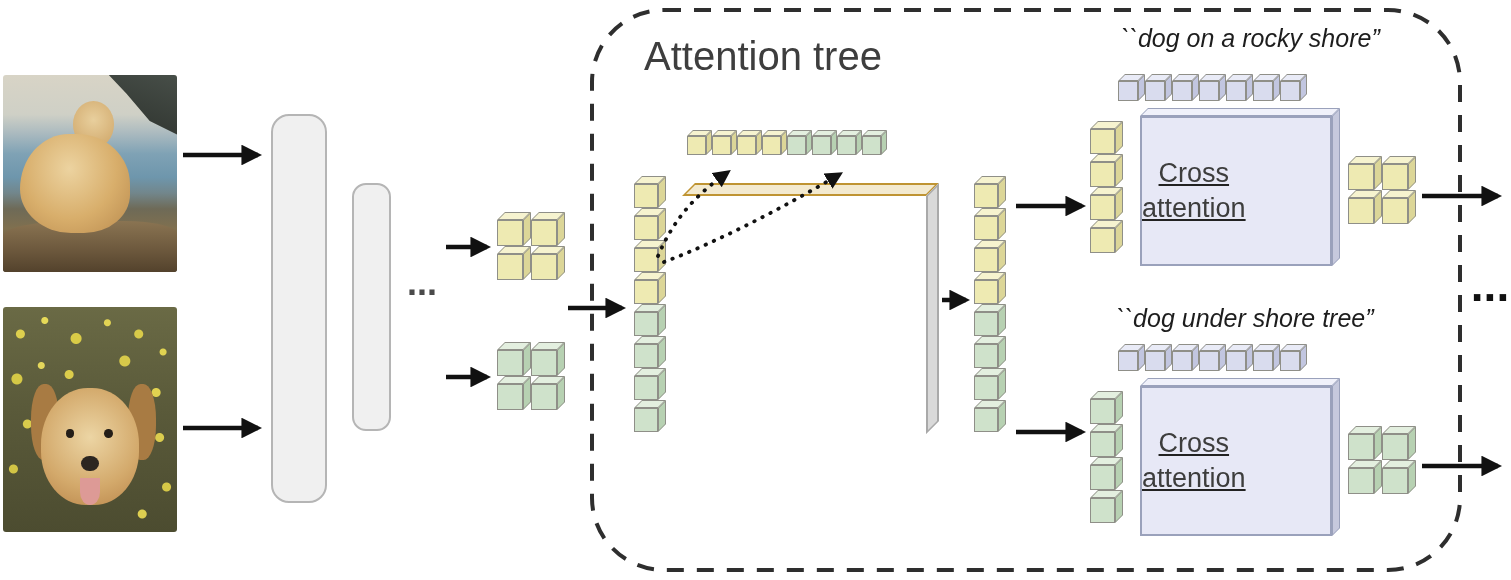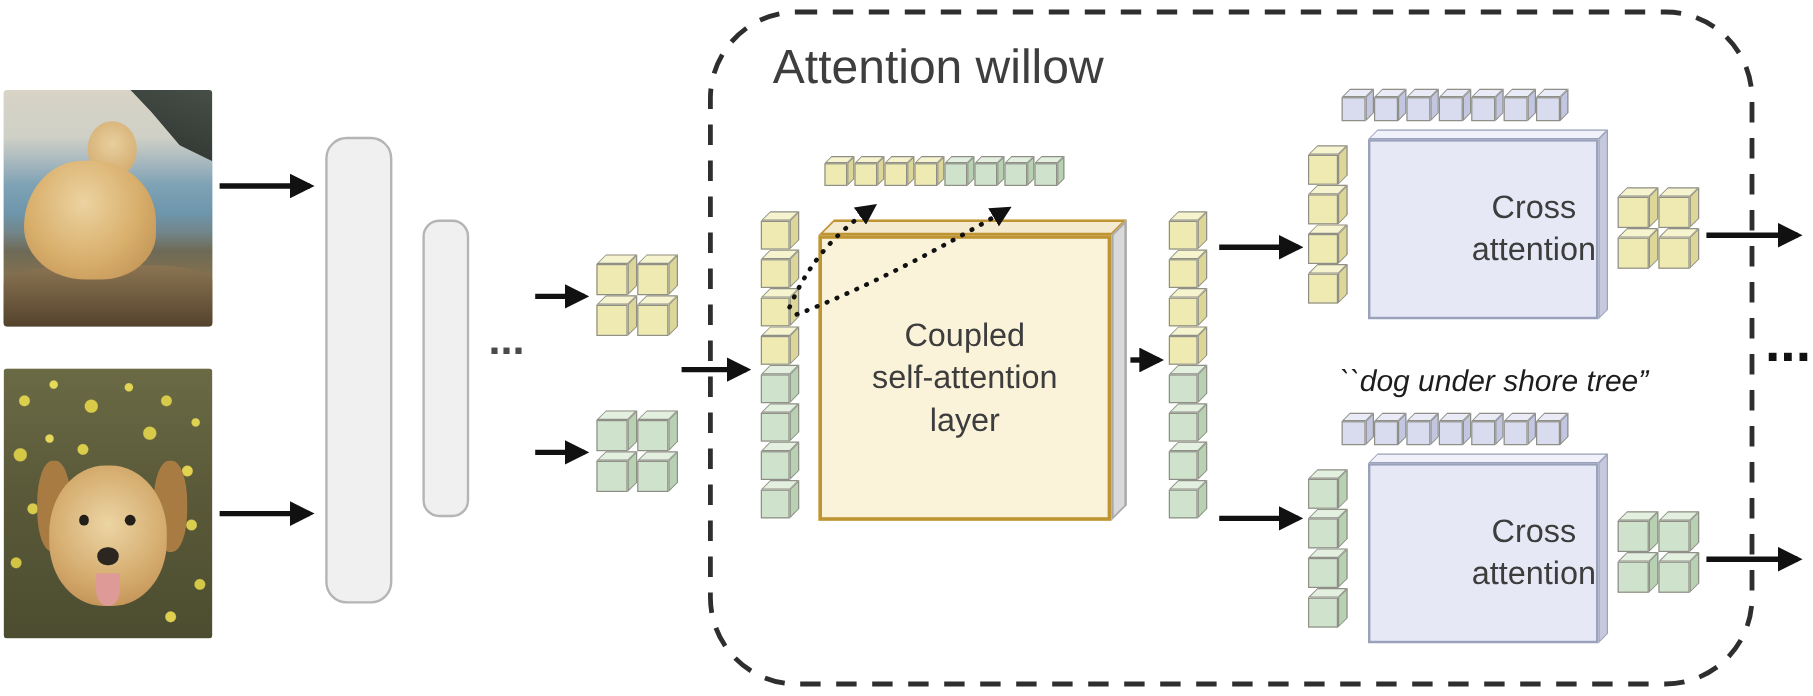--- a/index.html
+++ b/index.html
@@ -56,21 +56,21 @@
   .cubes.h{flex-direction:row;}
   .cube-row{display:flex;}
   .cube{position:relative;flex:none;display:block;}
   .cube i{position:absolute;display:block;box-sizing:border-box;transform-origin:0 0;}
 
   
   .face3d{position:absolute;box-sizing:border-box;transform-origin:0 0;}
   .coupled-front{background:#faf3da;border:3px solid #bf9433;display:flex;align-items:center;justify-content:center;}
   .coupled-top{background:#f3ead0;border:2px solid #bf9433;transform:skewX(-45deg);}
   .coupled-side{background:#d9d9d9;border:2px solid #a9a9a9;transform:skewY(-45deg);}
-  .cross-front{background:#e7e8f6;border:2.5px solid #9aa1bb;display:flex;align-items:center;justify-content:flex-end;}
+  .cross-front{background:#e7e8f6;border:2.5px solid #9aa1bb;display:flex;align-items:center;justify-content:flex-start;text-decoration:underline;}
   .cross-top{background:#f0f1fa;border:1.5px solid #9aa1bb;transform:skewX(-45deg);}
   .cross-side{background:#c6c9dd;border:1.5px solid #9aa1bb;transform:skewY(-45deg);}
 
   
   .title{position:absolute;font-size:40px;color:#3e3e3e;}
   .box-label{font-size:27px;line-height:1.3;color:#3d3d3d;text-align:center;white-space:pre-line;}
   .caption{position:absolute;font-size:25px;font-style:italic;color:#1d1d1d;text-align:center;}
   .dots{position:absolute;font-weight:700;color:#4a4a4a;text-align:center;}
   .dots.right{color:#111;}
 
@@ -148,21 +148,21 @@
           <i style="left: 0px; top: 8px; width: 26px; height: 26px; background: rgb(207, 226, 203); border: 1px solid rgb(143, 143, 136);"></i>
         </span>
         <span class="cube" style="width: 34px; height: 34px;">
           <i style="left: 8px; top: 0px; width: 26px; height: 8px; background: rgb(227, 239, 223); border: 1px solid rgb(143, 143, 136); transform: skewX(-45deg);"></i>
           <i style="left: 26px; top: 8px; width: 8px; height: 26px; background: rgb(183, 209, 178); border: 1px solid rgb(143, 143, 136); transform: skewY(-45deg);"></i>
           <i style="left: 0px; top: 8px; width: 26px; height: 26px; background: rgb(207, 226, 203); border: 1px solid rgb(143, 143, 136);"></i>
         </span>
       </div>
     </div>
 
-  <div class="title" style="left:644px;top:34px;">Attention willow</div>
+  <div class="title" style="left:644px;top:34px;">Attention tree</div>
 
   <div class="cubes v" style="left:634px;top:176px;">
       <span class="cube" style="width: 32px; height: 32px;">
         <i style="left: 8px; top: 0px; width: 24px; height: 8px; background: rgb(246, 243, 207); border: 1px solid rgb(143, 143, 136); transform: skewX(-45deg);"></i>
         <i style="left: 24px; top: 8px; width: 8px; height: 24px; background: rgb(220, 214, 152); border: 1px solid rgb(143, 143, 136); transform: skewY(-45deg);"></i>
         <i style="left: 0px; top: 8px; width: 24px; height: 24px; background: rgb(238, 234, 178); border: 1px solid rgb(143, 143, 136);"></i>
       </span>
       <span class="cube" style="width: 32px; height: 32px;">
         <i style="left: 8px; top: 0px; width: 24px; height: 8px; background: rgb(246, 243, 207); border: 1px solid rgb(143, 143, 136); transform: skewX(-45deg);"></i>
         <i style="left: 24px; top: 8px; width: 8px; height: 24px; background: rgb(220, 214, 152); border: 1px solid rgb(143, 143, 136); transform: skewY(-45deg);"></i>
@@ -237,25 +237,20 @@
       </span>
       <span class="cube" style="width: 25px; height: 25px;">
         <i style="left: 6px; top: 0px; width: 19px; height: 6px; background: rgb(227, 239, 223); border: 1px solid rgb(143, 143, 136); transform: skewX(-45deg);"></i>
         <i style="left: 19px; top: 6px; width: 6px; height: 19px; background: rgb(183, 209, 178); border: 1px solid rgb(143, 143, 136); transform: skewY(-45deg);"></i>
         <i style="left: 0px; top: 6px; width: 19px; height: 19px; background: rgb(207, 226, 203); border: 1px solid rgb(143, 143, 136);"></i>
       </span>
     </div>
 
   <div class="face3d coupled-top" style="left:695px;top:183px;width:244px;height:13px;"></div>
   <div class="face3d coupled-side" style="left:926px;top:196px;width:13px;height:238px;"></div>
-  <div class="face3d coupled-front" style="left:682px;top:196px;width:244px;height:238px;">
-    <div class="box-label">Coupled
-self-attention
-layer</div>
-  </div>
 
   <div class="cubes v" style="left:974px;top:176px;">
       <span class="cube" style="width: 32px; height: 32px;">
         <i style="left: 8px; top: 0px; width: 24px; height: 8px; background: rgb(246, 243, 207); border: 1px solid rgb(143, 143, 136); transform: skewX(-45deg);"></i>
         <i style="left: 24px; top: 8px; width: 8px; height: 24px; background: rgb(220, 214, 152); border: 1px solid rgb(143, 143, 136); transform: skewY(-45deg);"></i>
         <i style="left: 0px; top: 8px; width: 24px; height: 24px; background: rgb(238, 234, 178); border: 1px solid rgb(143, 143, 136);"></i>
       </span>
       <span class="cube" style="width: 32px; height: 32px;">
         <i style="left: 8px; top: 0px; width: 24px; height: 8px; background: rgb(246, 243, 207); border: 1px solid rgb(143, 143, 136); transform: skewX(-45deg);"></i>
         <i style="left: 24px; top: 8px; width: 8px; height: 24px; background: rgb(220, 214, 152); border: 1px solid rgb(143, 143, 136); transform: skewY(-45deg);"></i>
@@ -286,20 +281,21 @@
         <i style="left: 24px; top: 8px; width: 8px; height: 24px; background: rgb(183, 209, 178); border: 1px solid rgb(143, 143, 136); transform: skewY(-45deg);"></i>
         <i style="left: 0px; top: 8px; width: 24px; height: 24px; background: rgb(207, 226, 203); border: 1px solid rgb(143, 143, 136);"></i>
       </span>
       <span class="cube" style="width: 32px; height: 32px;">
         <i style="left: 8px; top: 0px; width: 24px; height: 8px; background: rgb(227, 239, 223); border: 1px solid rgb(143, 143, 136); transform: skewX(-45deg);"></i>
         <i style="left: 24px; top: 8px; width: 8px; height: 24px; background: rgb(183, 209, 178); border: 1px solid rgb(143, 143, 136); transform: skewY(-45deg);"></i>
         <i style="left: 0px; top: 8px; width: 24px; height: 24px; background: rgb(207, 226, 203); border: 1px solid rgb(143, 143, 136);"></i>
       </span>
     </div>
 
+  <div class="caption" style="left:1078px;top:24px;width:345px;">``dog on a rocky shore”</div>
   <div class="cubes h" style="left:1118px;top:74px;">
       <span class="cube" style="width: 27px; height: 27px;">
         <i style="left: 7px; top: 0px; width: 20px; height: 7px; background: rgb(233, 235, 247); border: 1px solid rgb(143, 143, 136); transform: skewX(-45deg);"></i>
         <i style="left: 20px; top: 7px; width: 7px; height: 20px; background: rgb(194, 198, 224); border: 1px solid rgb(143, 143, 136); transform: skewY(-45deg);"></i>
         <i style="left: 0px; top: 7px; width: 20px; height: 20px; background: rgb(217, 220, 238); border: 1px solid rgb(143, 143, 136);"></i>
       </span>
       <span class="cube" style="width: 27px; height: 27px;">
         <i style="left: 7px; top: 0px; width: 20px; height: 7px; background: rgb(233, 235, 247); border: 1px solid rgb(143, 143, 136); transform: skewX(-45deg);"></i>
         <i style="left: 20px; top: 7px; width: 7px; height: 20px; background: rgb(194, 198, 224); border: 1px solid rgb(143, 143, 136); transform: skewY(-45deg);"></i>
         <i style="left: 0px; top: 7px; width: 20px; height: 20px; background: rgb(217, 220, 238); border: 1px solid rgb(143, 143, 136);"></i>

